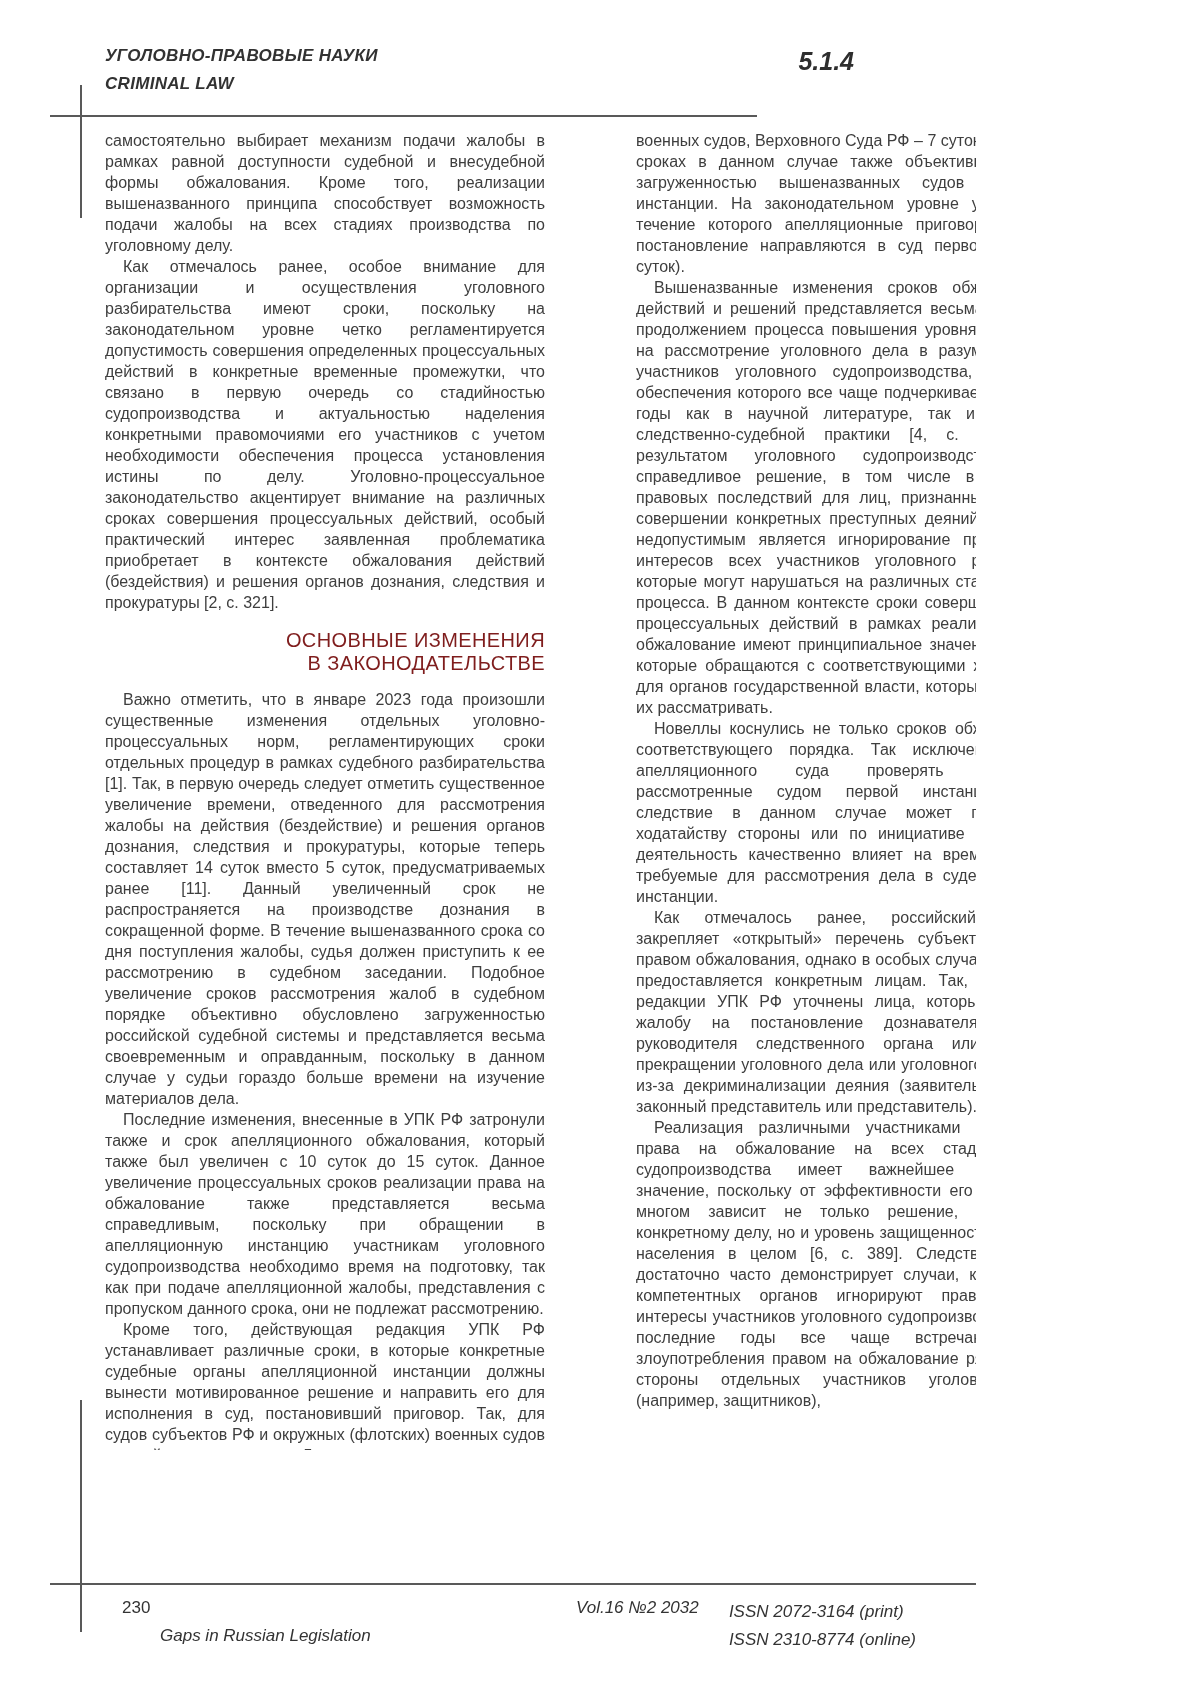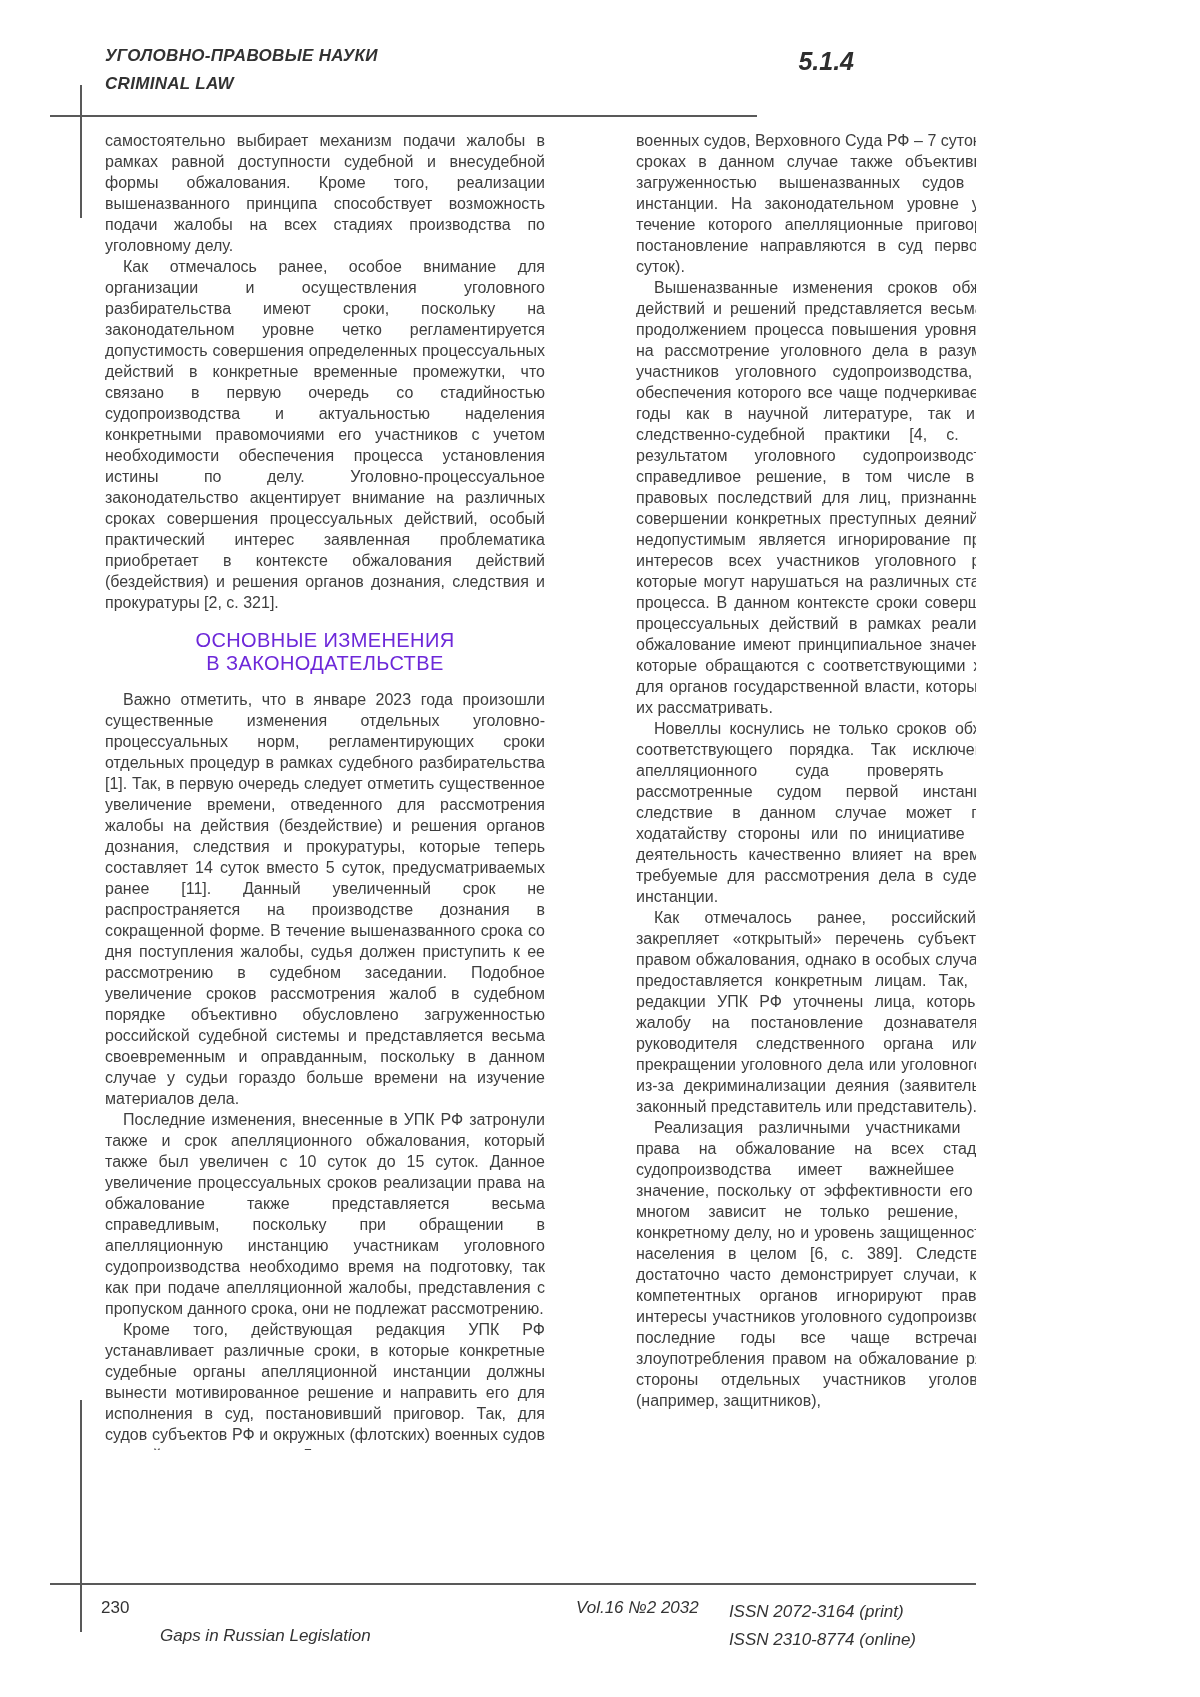--- a/index.html
+++ b/index.html
@@ -40,29 +40,29 @@
     color: #3e3e3e;
     height: 1320px; overflow: hidden;
     hyphens: auto;
   }
   .col-left  { left: 105px; width: 440px; }
   .col-right { left: 636px; width: 466px; }
   .col p { margin: 0; }
   .col p.indent { text-indent: 18px; }
   .section-heading {
     font-size: 20px; line-height: 23px; font-weight: 400;
-    letter-spacing: 0.4px; color: #6d28d9;
+    letter-spacing: 0.4px; color: #7f1d1d;
     margin: 16px 0 14px 0;
     white-space: pre-line;
-    text-align: center;
+    text-align: right;
   }
 
   
   .footer-text { position: absolute; font-size: 17px; color: #333333; }
-  .page-number { left: 101px; top: 1598px; font-style: normal; }
+  .page-number { left: 122px; top: 1598px; font-style: normal; }
   .journal-title { left: 160px; top: 1626px; font-style: italic; }
   .issue-info { left: 576px; top: 1598px; font-style: italic; }
   .issn-block { right: 60px; top: 1598px; text-align: left; font-style: italic; line-height: 28px; }
 </style>
 </head>
 <body>
 
 <div class="page">
 
   <div class="rule header-rule"></div>

